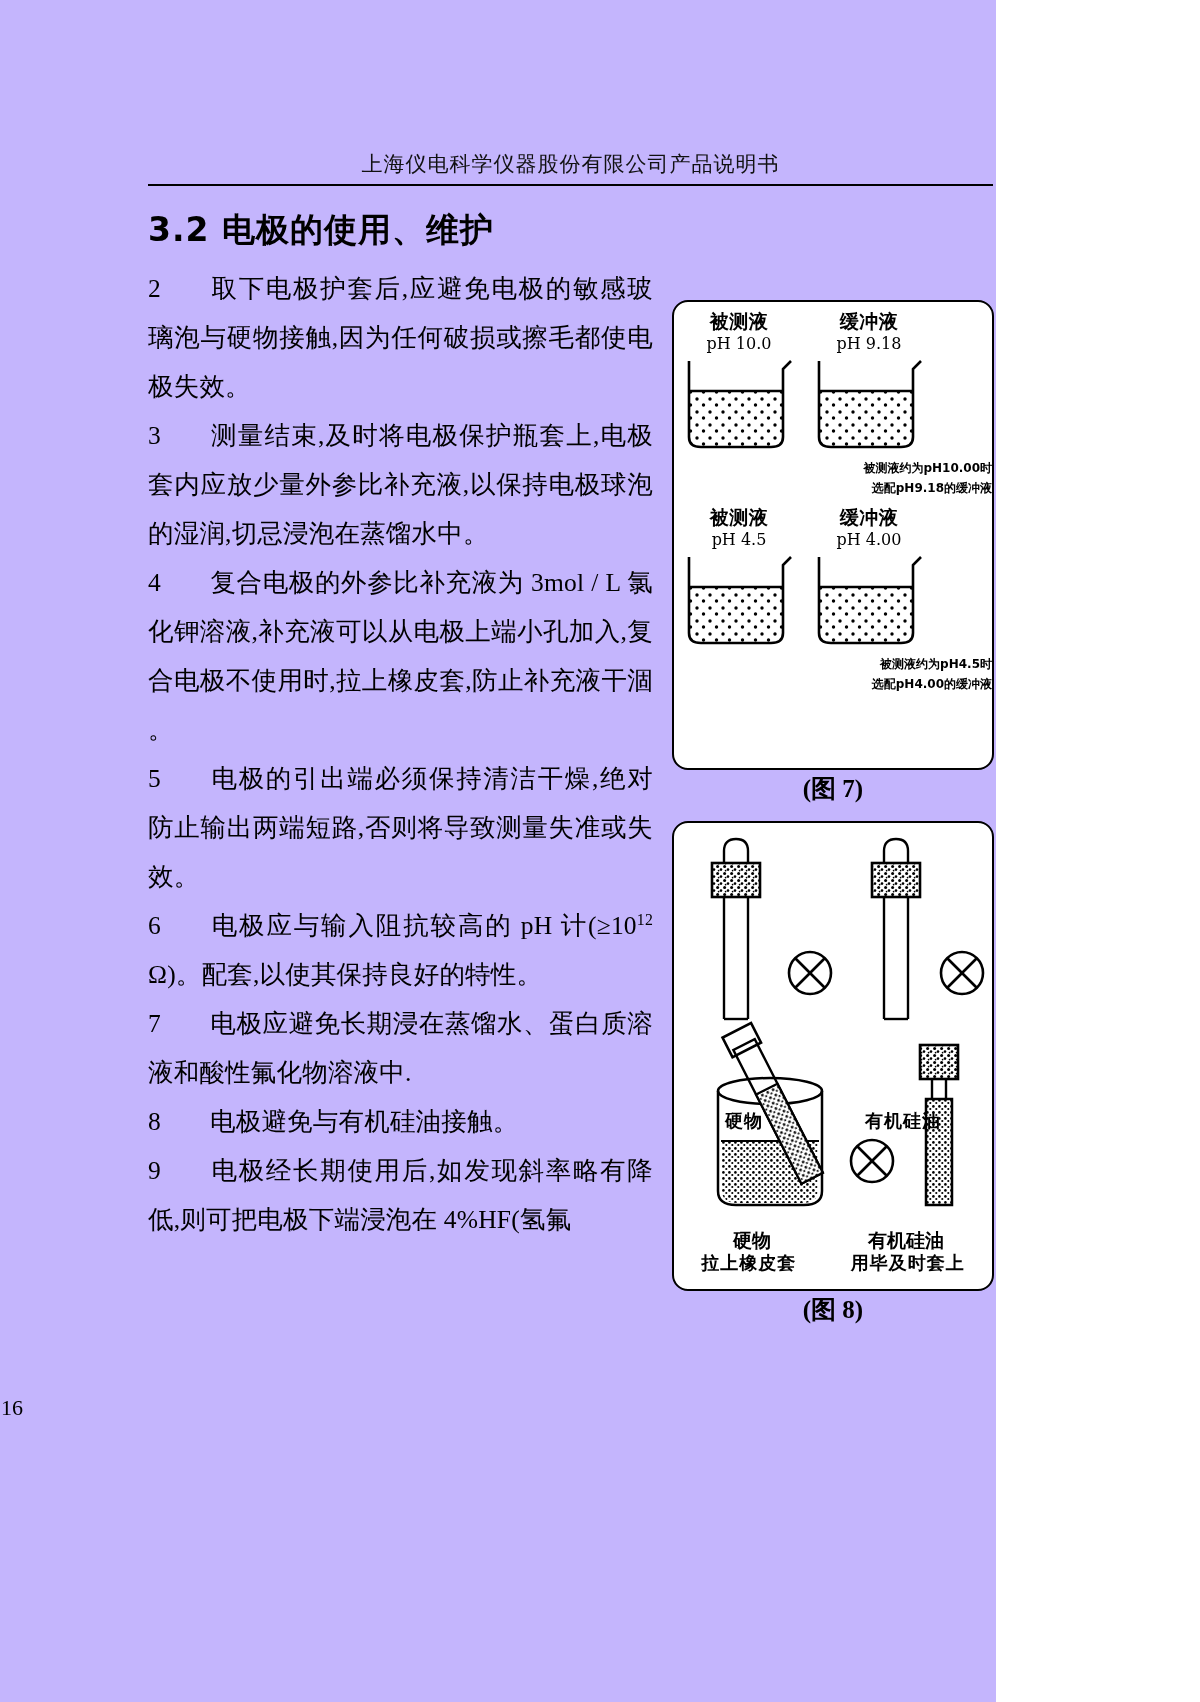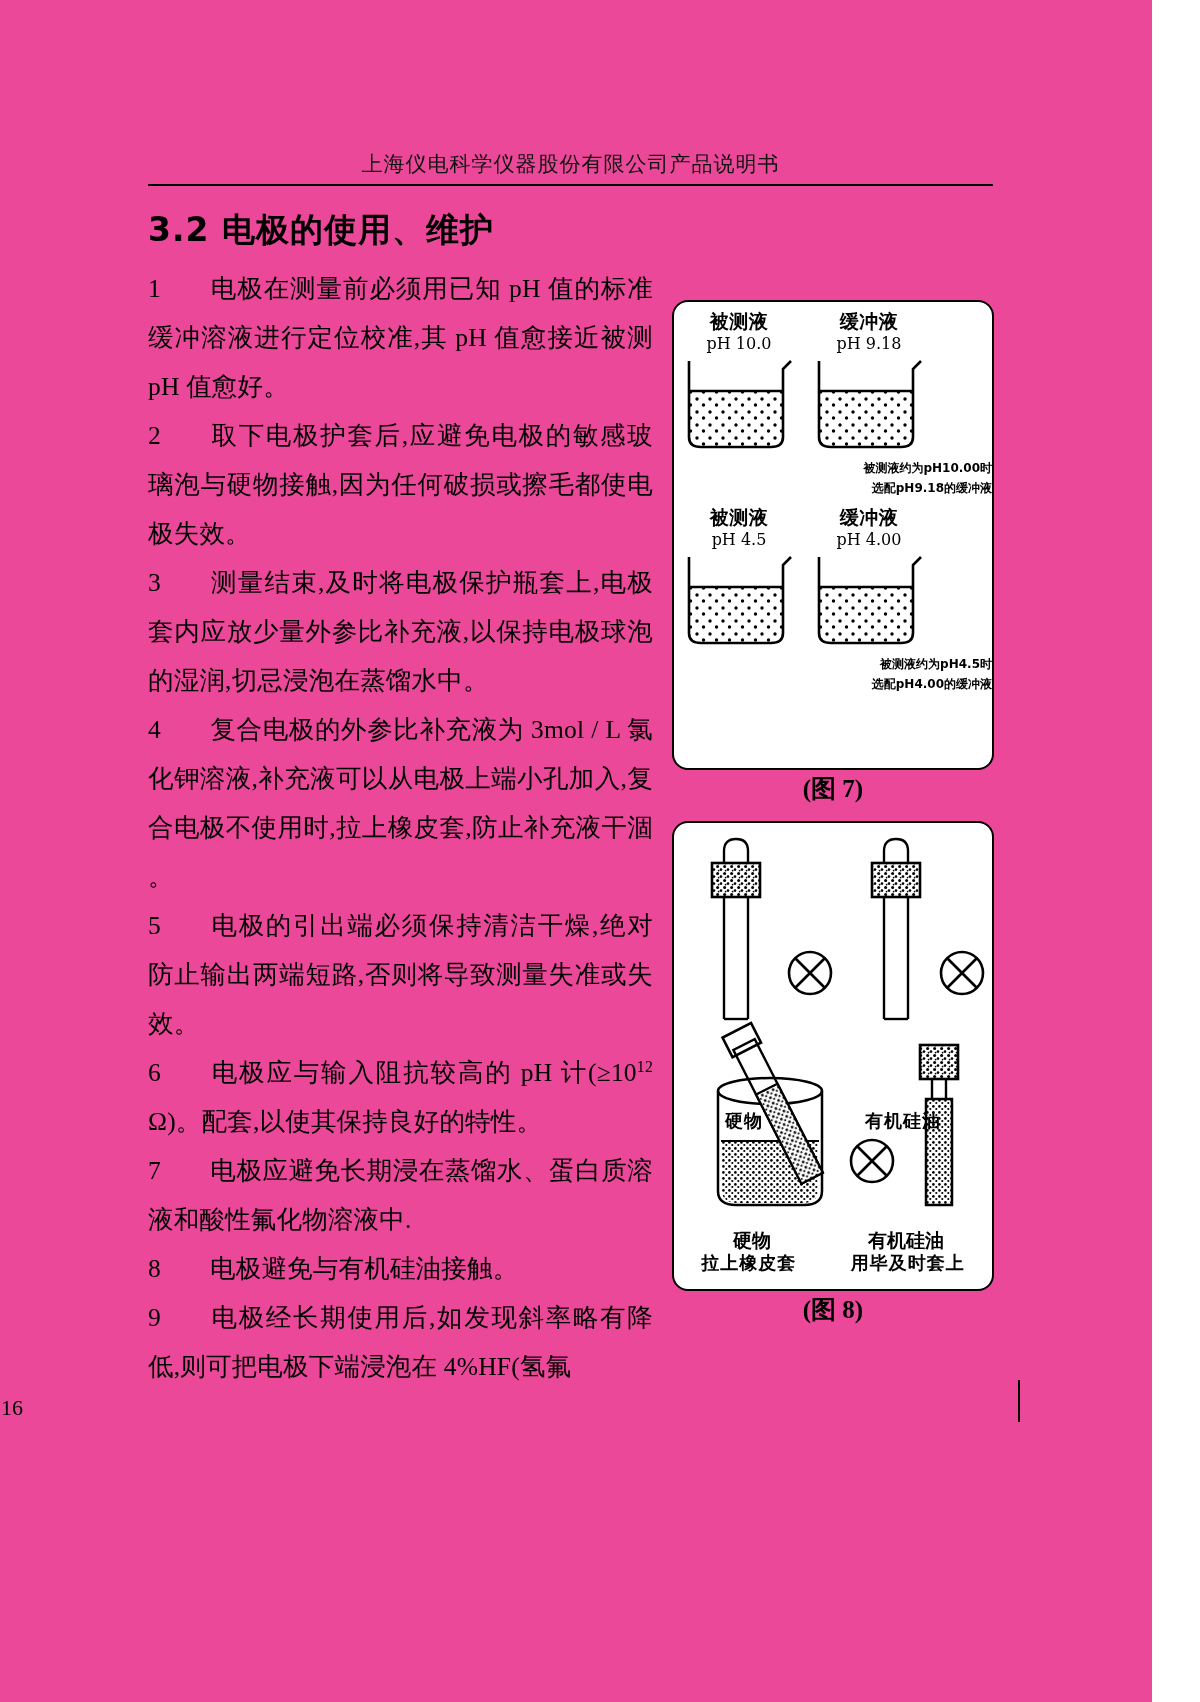--- a/index.html
+++ b/index.html
@@ -6,23 +6,23 @@
     margin: 0;
     padding: 0;
     background: #ffffff;
   }
   body {
     font-family: "Liberation Serif", "DejaVu Serif", serif;
     color: #000;
   }
   .page {
     position: relative;
-    width: 1152px;
+    width: 996px;
     height: 1702px;
-    background: #ec4899;
+    background: #c4b5fd;
     overflow: hidden;
   }
 
   
   .header {
     position: absolute;
     left: 148px;
     top: 150px;
     width: 845px;
     text-align: center;
@@ -176,23 +176,20 @@
 
   <div class="header">
     <div class="header-title">上海仪电科学仪器股份有限公司产品说明书</div>
   </div>
   <div class="header-rule"></div>
 
   <div class="col-left">
 
     <h2 class="section-title">3.2 电极的使用、维护</h2>
 
-    <p class="para">
-      <span class="num">1</span><span>电极在测量前必须用已知 pH 值的标准缓冲溶液进行定位校准,其 pH 值愈接近被测 pH 值愈好。</span>
-    </p>
 
     <p class="para">
       <span class="num">2</span><span>取下电极护套后,应避免电极的敏感玻璃泡与硬物接触,因为任何破损或擦毛都使电极失效。</span>
     </p>
 
     <p class="para">
       <span class="num">3</span><span>测量结束,及时将电极保护瓶套上,电极套内应放少量外参比补充液,以保持电极球泡的湿润,切忌浸泡在蒸馏水中。</span>
     </p>
 
     <p class="para">

